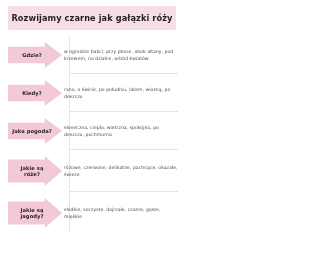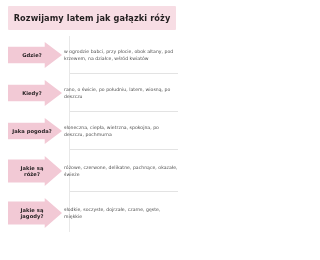--- a/index.html
+++ b/index.html
@@ -125,21 +125,21 @@
     top: 36px;
     width: 1px;
     height: 196px;
     background: #e8e8e8;
   }
 </style>
 </head>
 <body>
 
 <div class="header-band">
-  <div class="header-title">Rozwijamy latem jak gałązki róży</div>
+  <div class="header-title">Rozwijamy czarne jak gałązki róży</div>
 </div>
 
 <div class="vrule"></div>
 
 <div class="rows">
 
   <div class="row row-0">
     <div class="arrow-wrap">
       <div class="arrow">
         <span class="arrow-label">Gdzie?</span>

